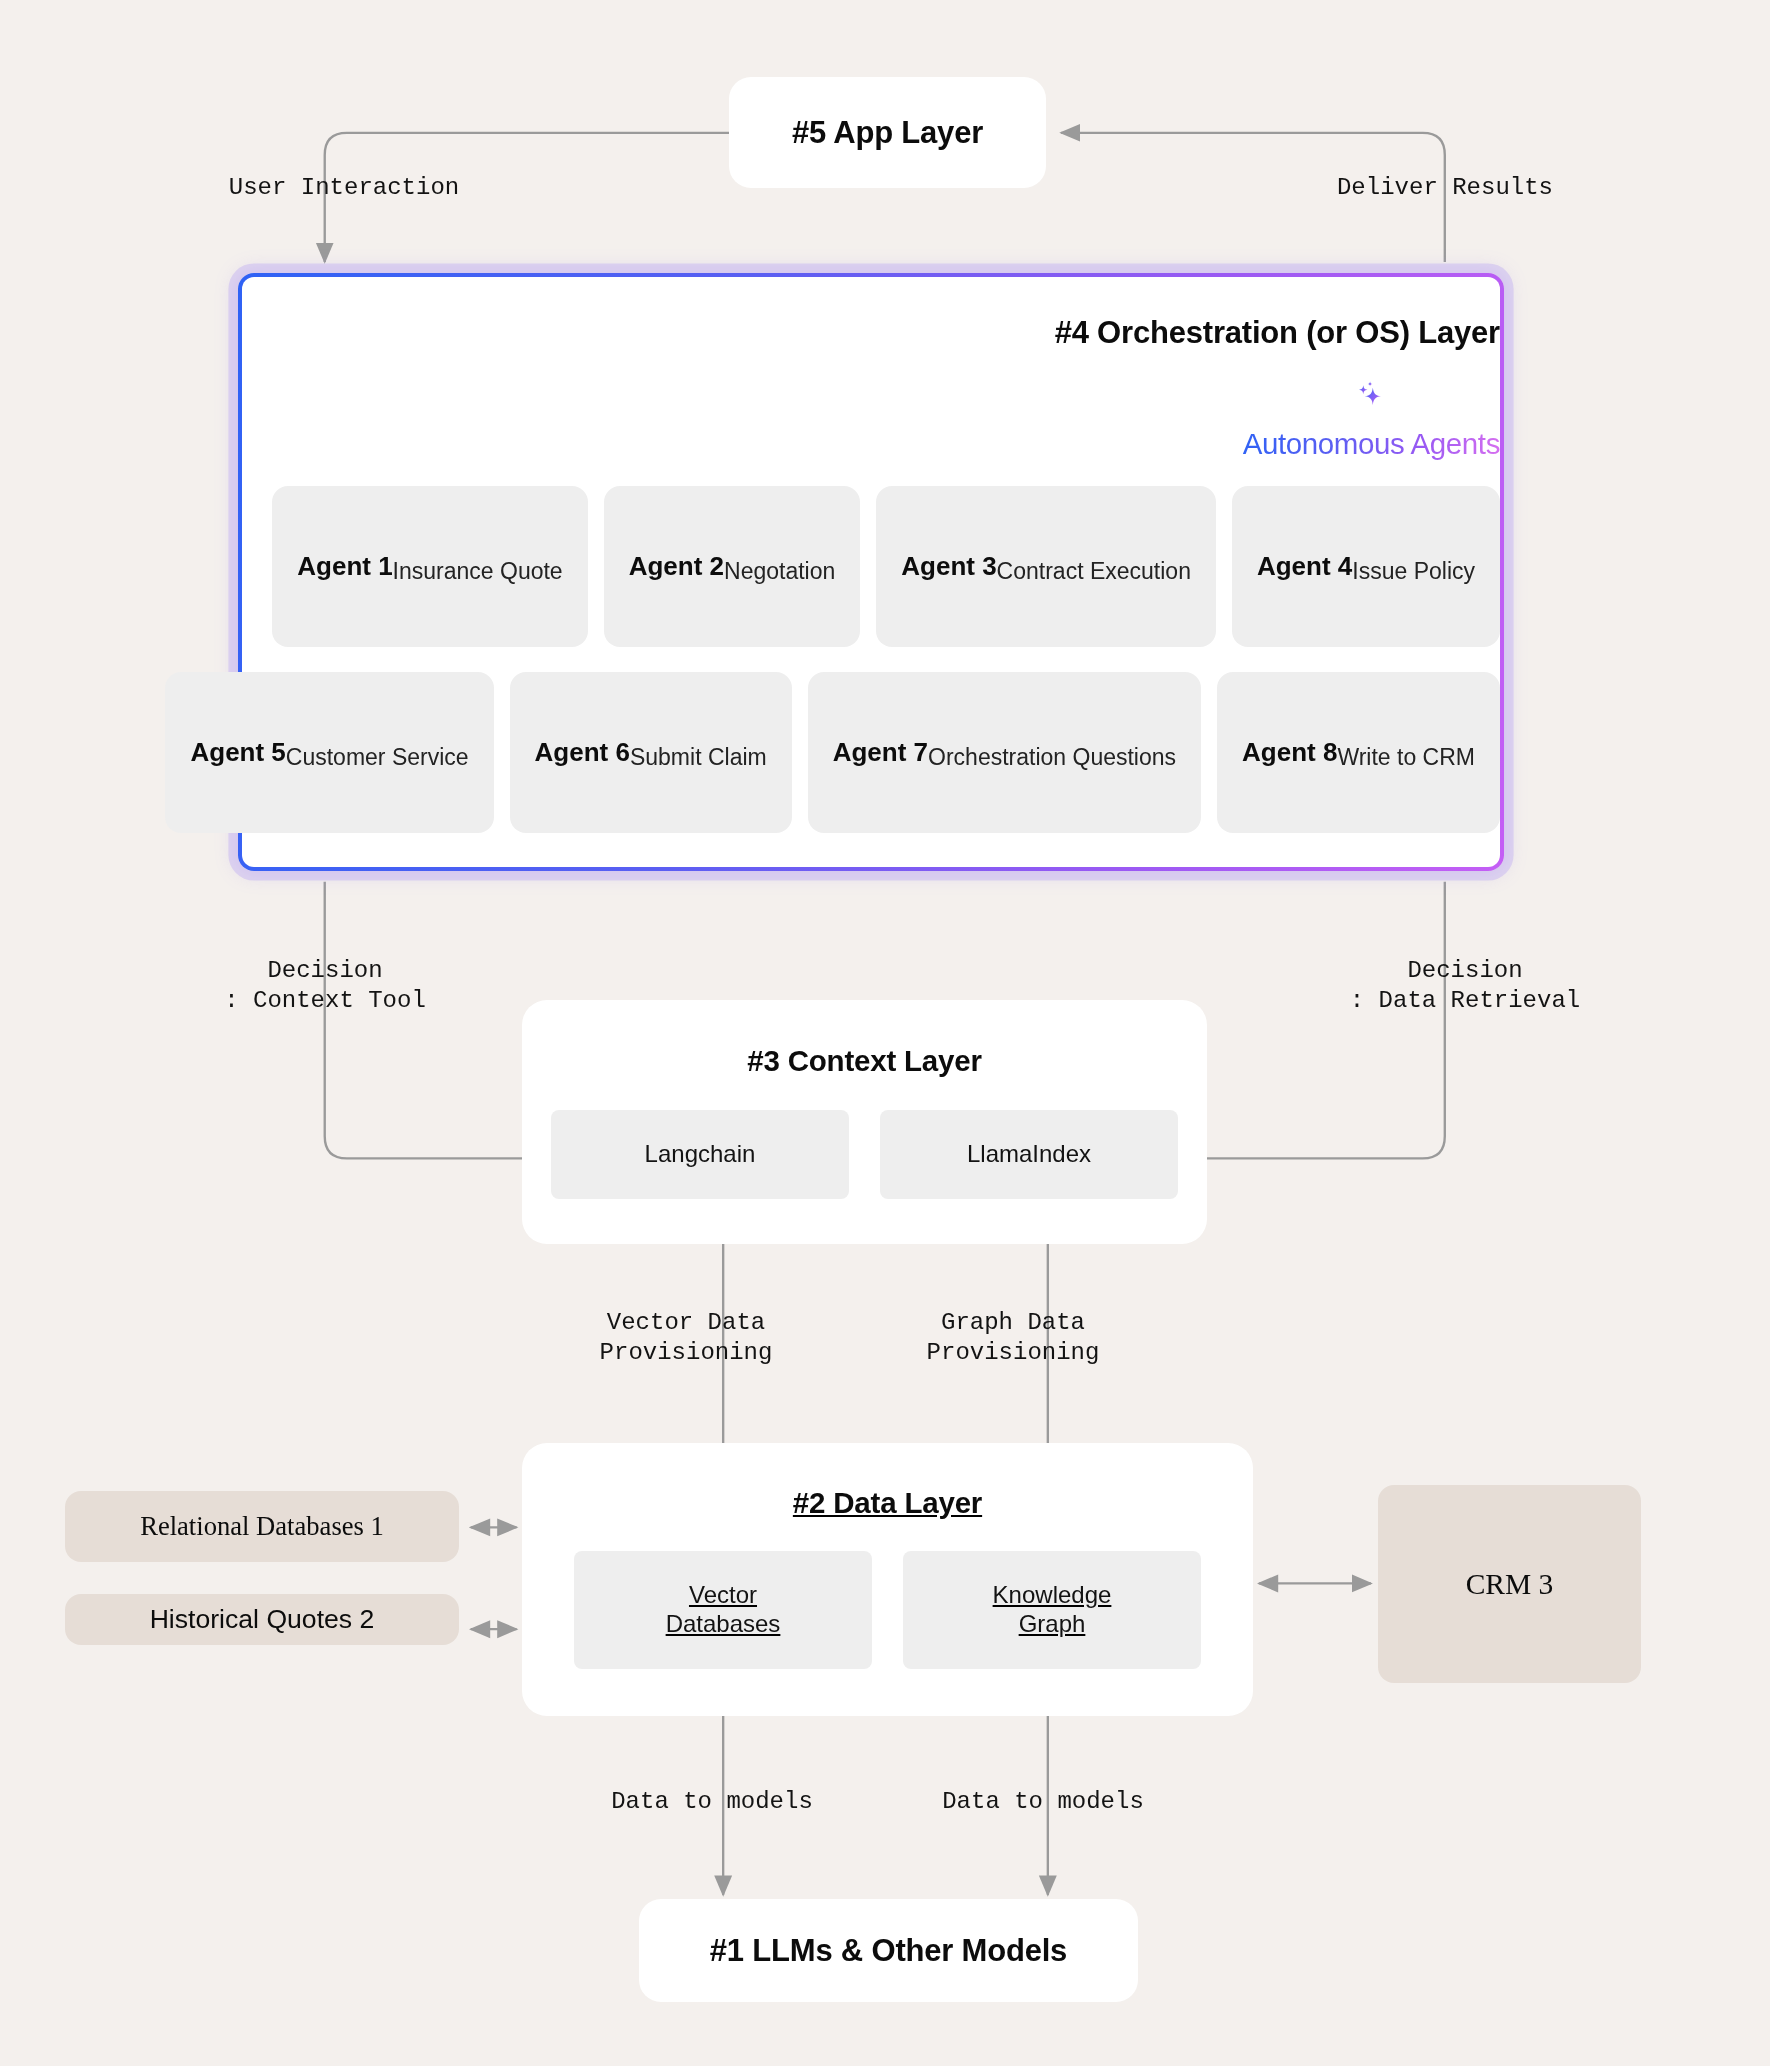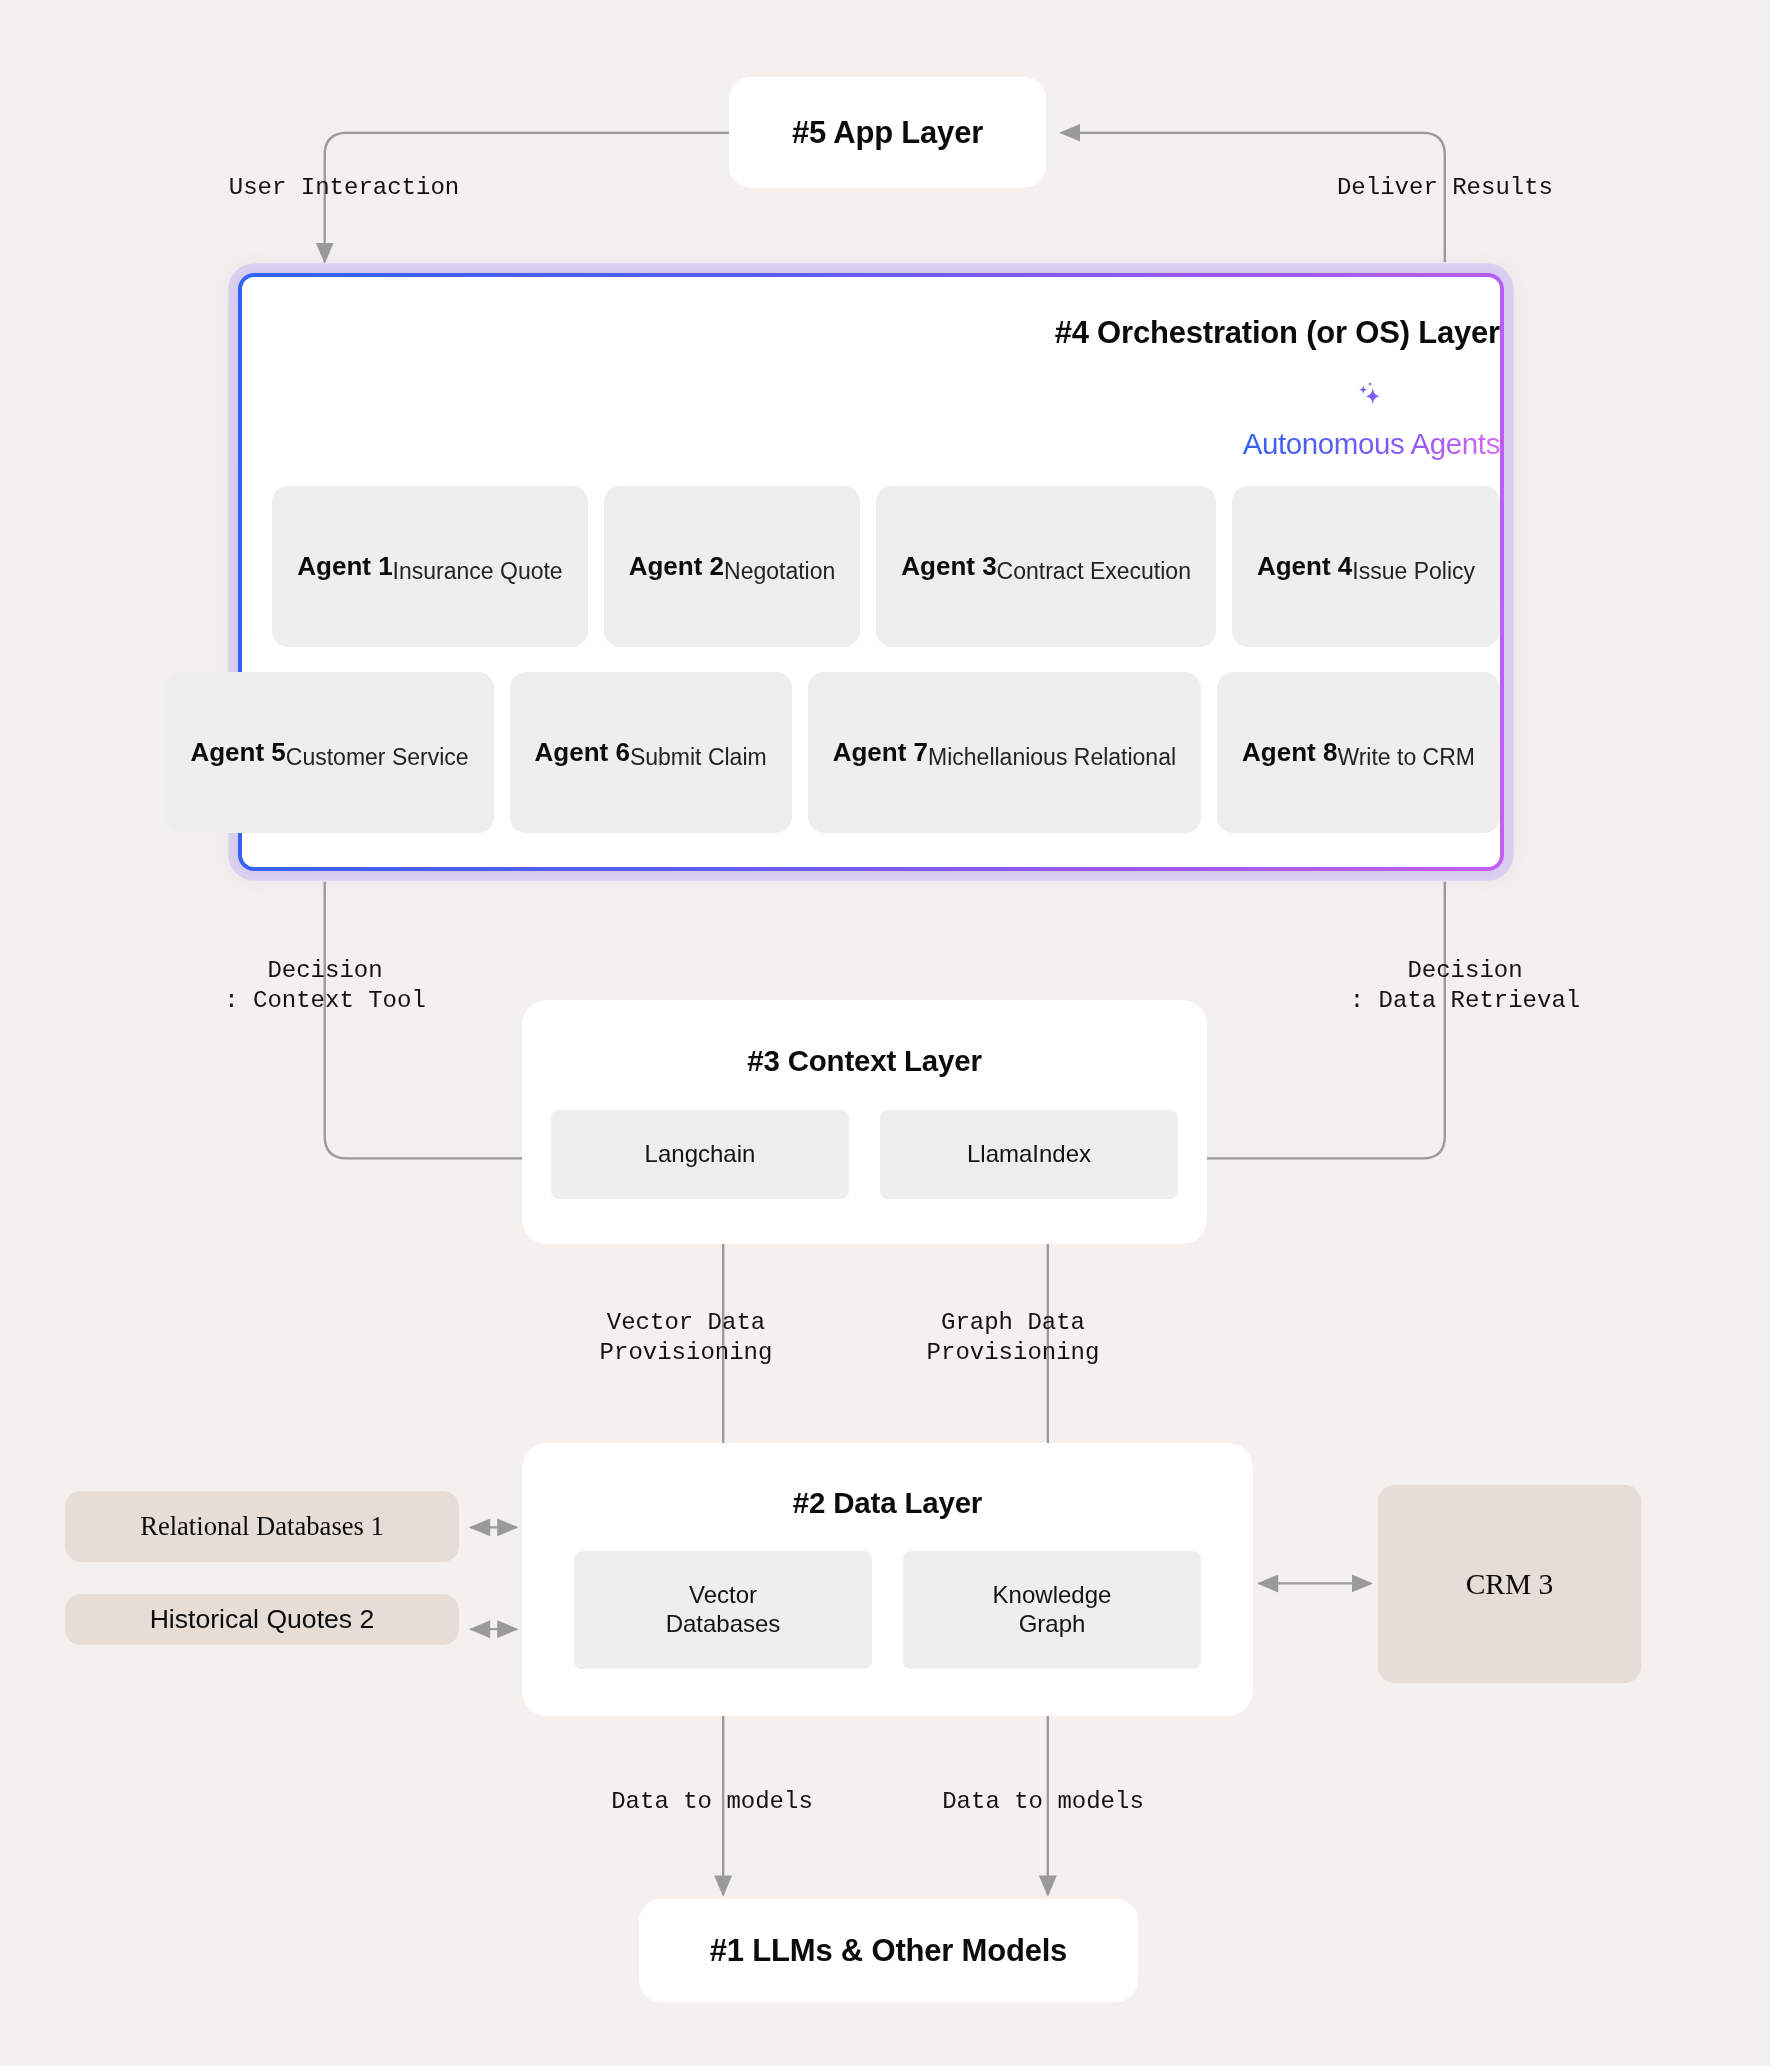--- a/index.html
+++ b/index.html
@@ -142,20 +142,21 @@
     color: #131313;
     text-align: center;
     line-height: 1.2;
   }
 
   
   #data-layer {
     left: 522px; top: 1443px;
     width: 731px; height: 273px;
     border-radius: 25px;
+    text-decoration: underline;
   }
   #data-layer .layer-title { font-size: 29.5px; margin-top: 43px; }
   #data-layer .sub-row { margin-top: 31px; }
   #data-layer .sub-card { height: 118px; }
 
   
   #models-layer {
     left: 639px; top: 1899px;
     width: 499px; height: 103px;
     border-radius: 22px;
@@ -292,21 +293,21 @@
       <div class="agent-card">
         <div class="agent-name">Agent 5</div>
         <div class="agent-role">Customer Service</div>
       </div>
       <div class="agent-card">
         <div class="agent-name">Agent 6</div>
         <div class="agent-role">Submit Claim</div>
       </div>
       <div class="agent-card">
         <div class="agent-name">Agent 7</div>
-        <div class="agent-role">Michellanious Relational</div>
+        <div class="agent-role">Orchestration Questions</div>
       </div>
       <div class="agent-card">
         <div class="agent-name">Agent 8</div>
         <div class="agent-role">Write to CRM</div>
       </div>
     </div>
   </div>
 
   <div class="edge-label" id="lbl-decision-context" style="white-space: pre-line;">Decision
 : Context Tool</div>

